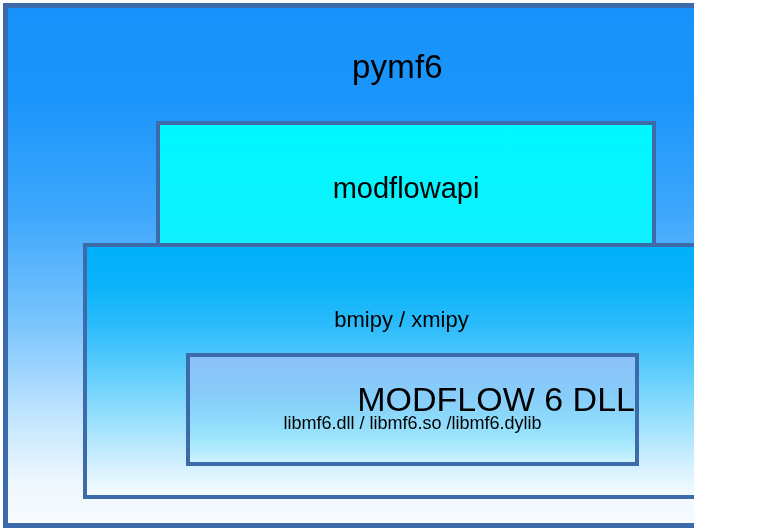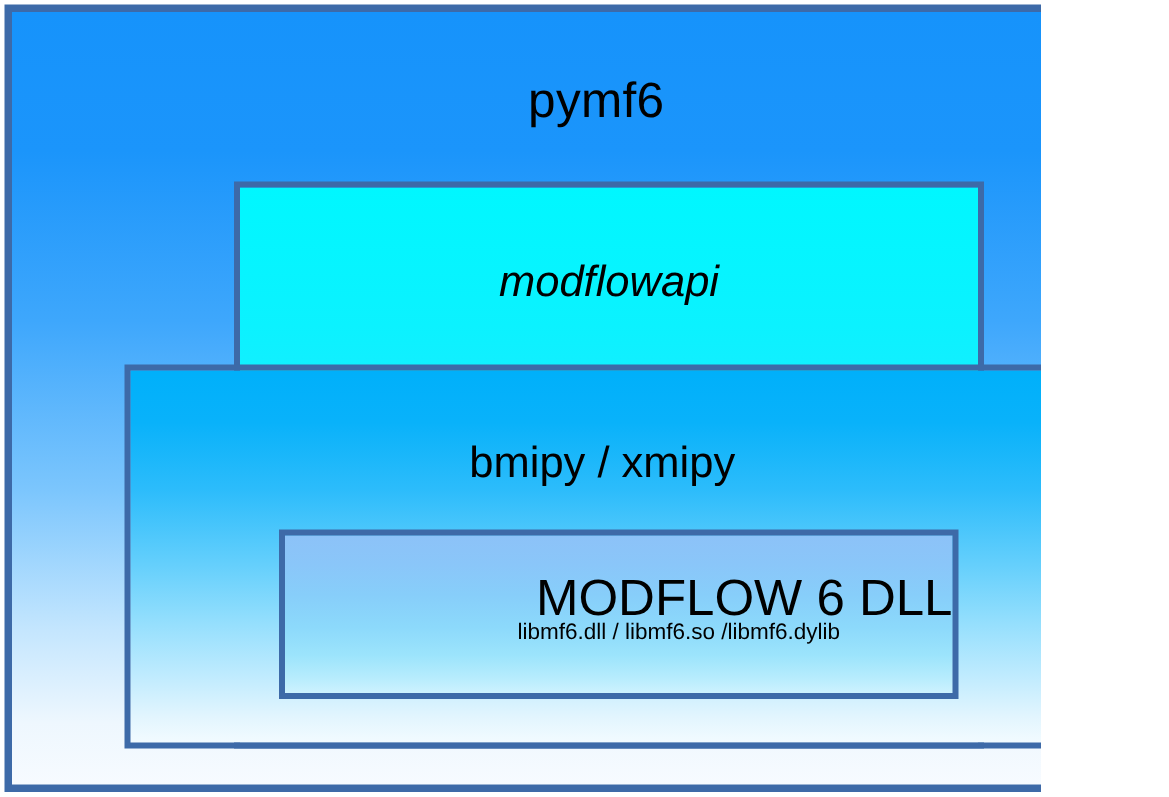--- a/index.html
+++ b/index.html
@@ -81,43 +81,42 @@
                 #1eeaff 48%,
                 #17e6ff 62%,
                 #63e4fd 76%,
                 #aceefd 88%,
                 #d8f6fe 100%);
     z-index: 1;
   }
   .box-modflowapi .box-label {
     top: 48px;
     font-size: 29px;
-    font-style: italic;
   }
 
   
   .box-bmipy {
     left: 75px;
     top: 235px;
     width: 637px;
     height: 256px;
     background: linear-gradient(to bottom,
                 #00b0fa 0%,
                 #09b2fa 14%,
                 #2cbcfb 32%,
                 #64cffc 52%,
                 #95dffd 68%,
                 #bfebfe 82%,
                 #e2f5fe 93%,
                 #f2fbff 100%);
     z-index: 2;
   }
   .box-bmipy .box-label {
-    top: 47px;
-    font-size: 29px;
+    top: 61px;
+    font-size: 22px;
   }
 
   
   .box-modflow-dll {
     left: 178px;
     top: 345px;
     width: 453px;
     height: 113px;
     background: linear-gradient(to bottom,
                 #8cc2f8 0%,
@@ -138,24 +137,23 @@
     font-size: 34px;
     color: #000000;
     line-height: 1;
   }
   .box-modflow-dll .dll-subtitle {
     position: absolute;
     left: 0;
     top: 57px;
     width: 100%;
     text-align: center;
-    font-size: 15px;
+    font-size: 18px;
     color: #000000;
     line-height: 1;
-    padding-left: 40px;
   }
 </style>
 </head>
 <body>
 
 <div class="canvas">
 
   <div class="outer-frame">
 
     <div class="title-pymf6">pymf6</div>

